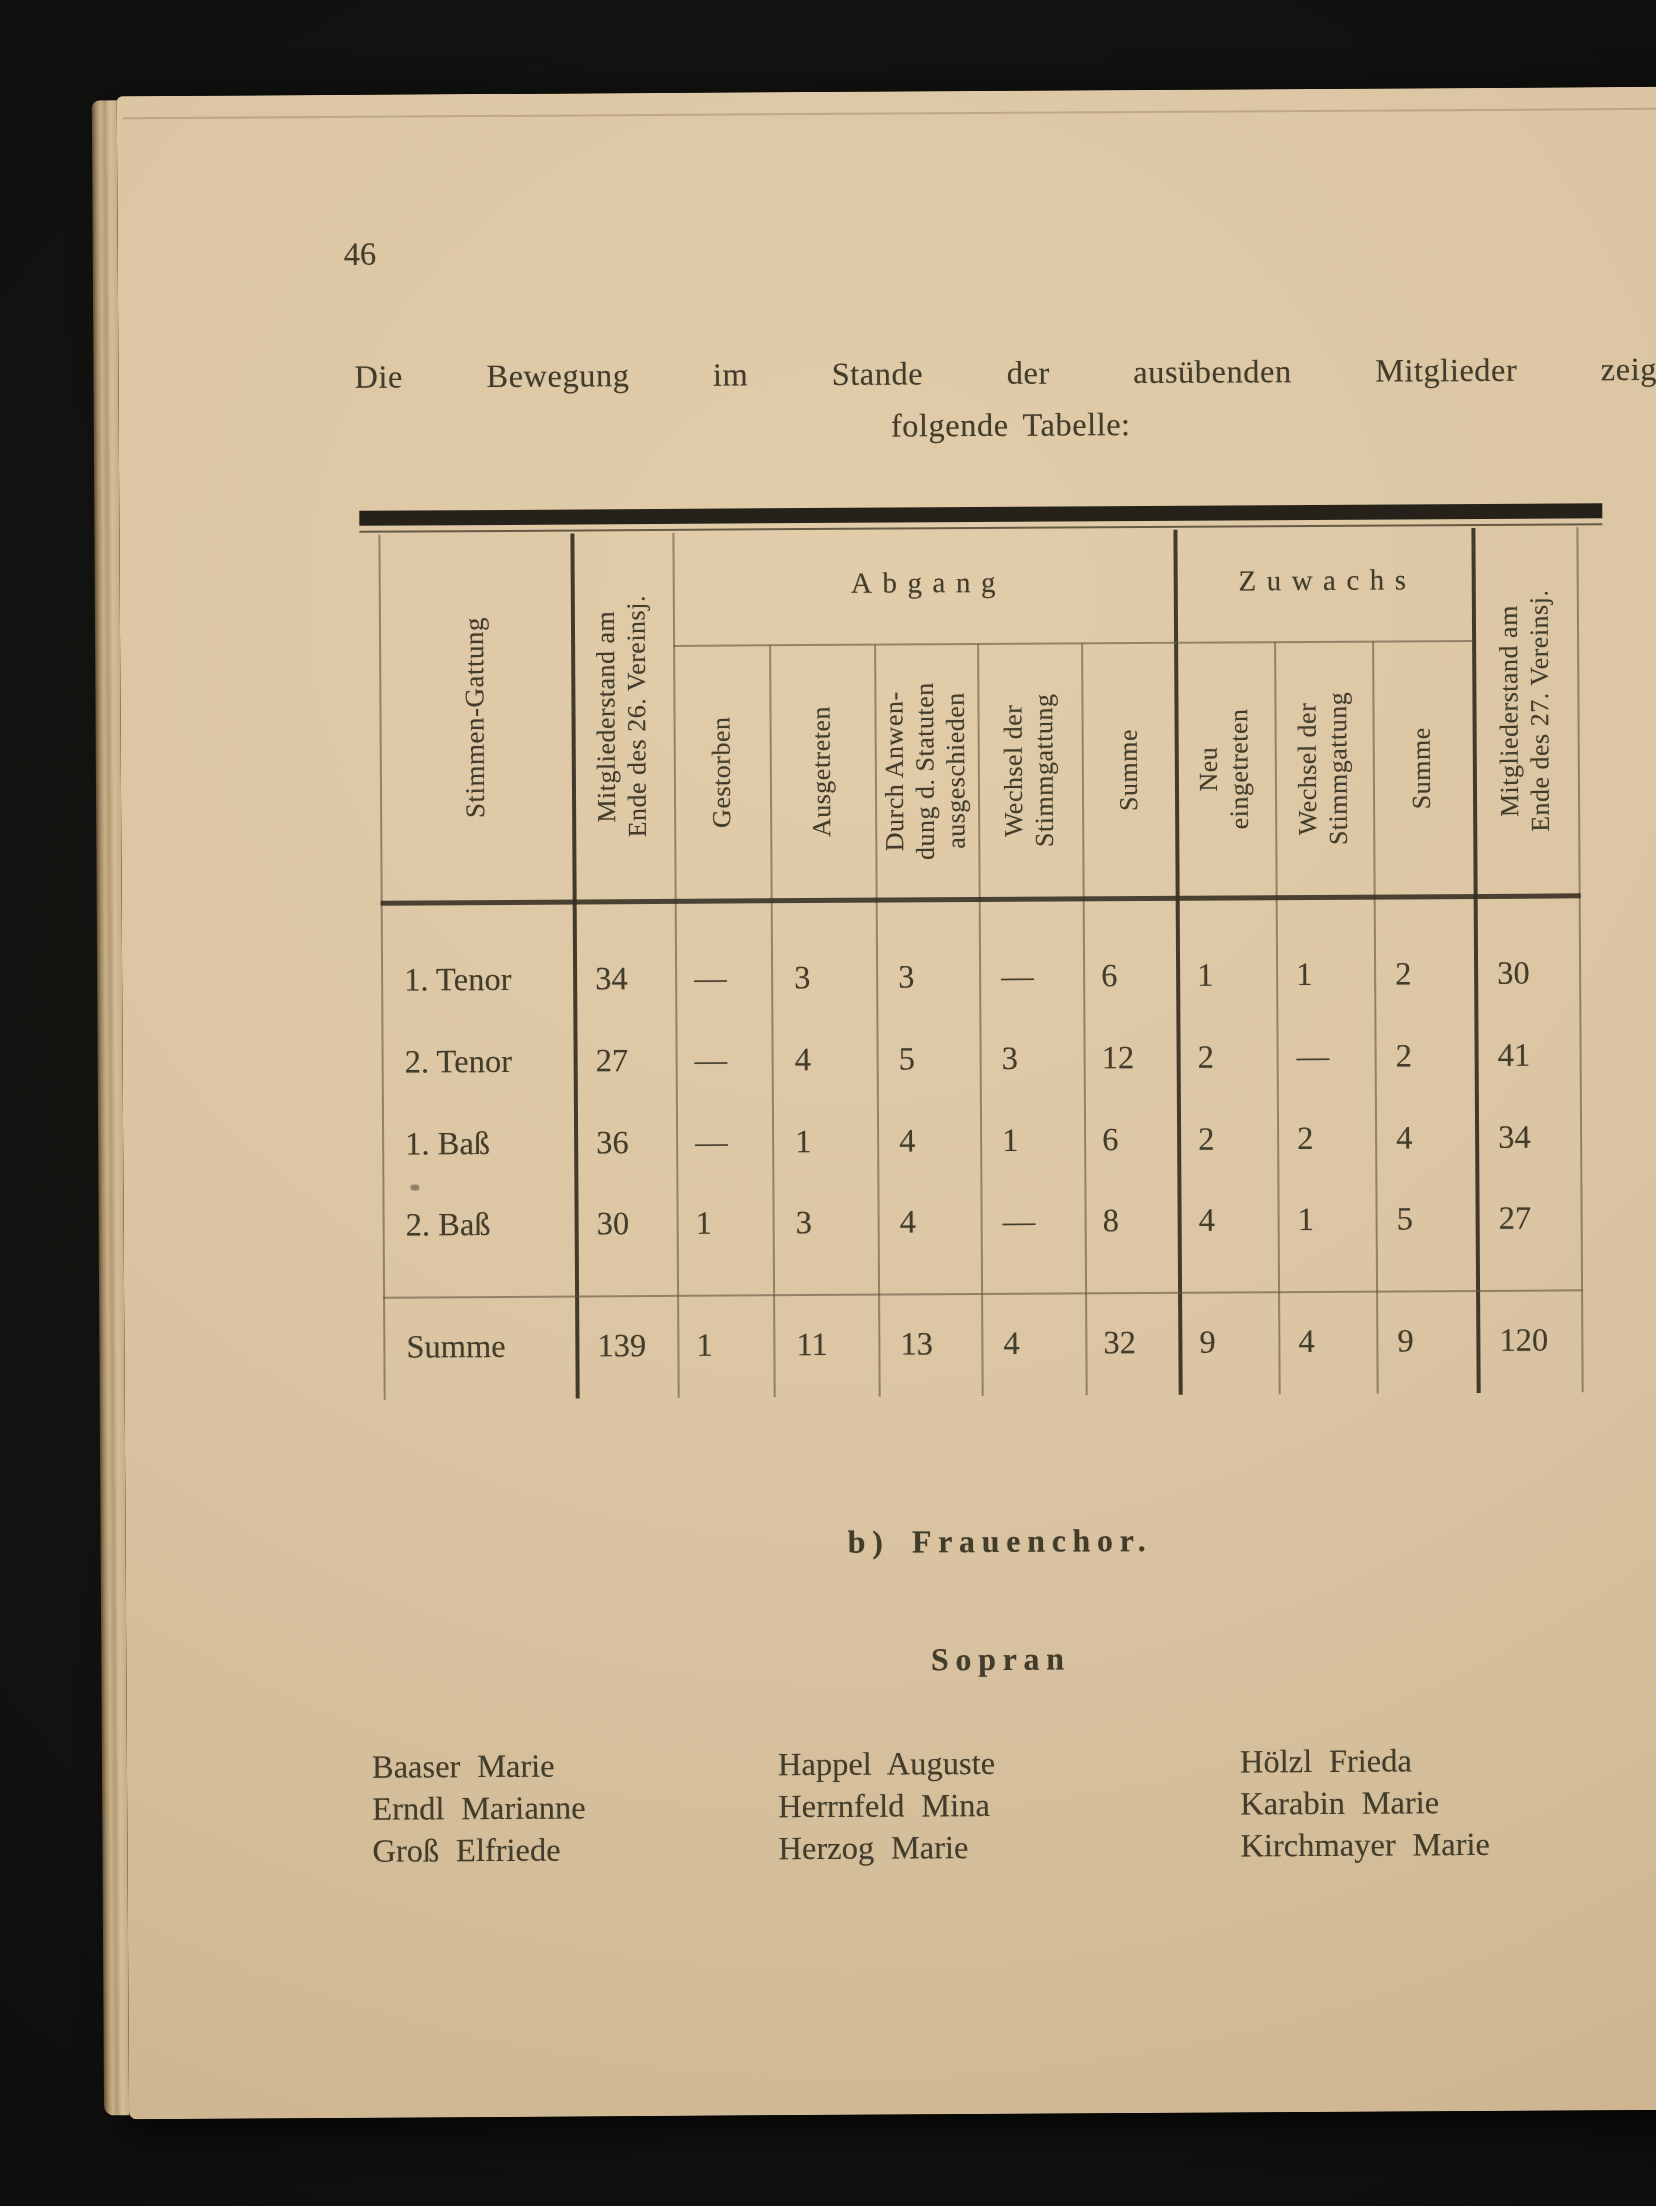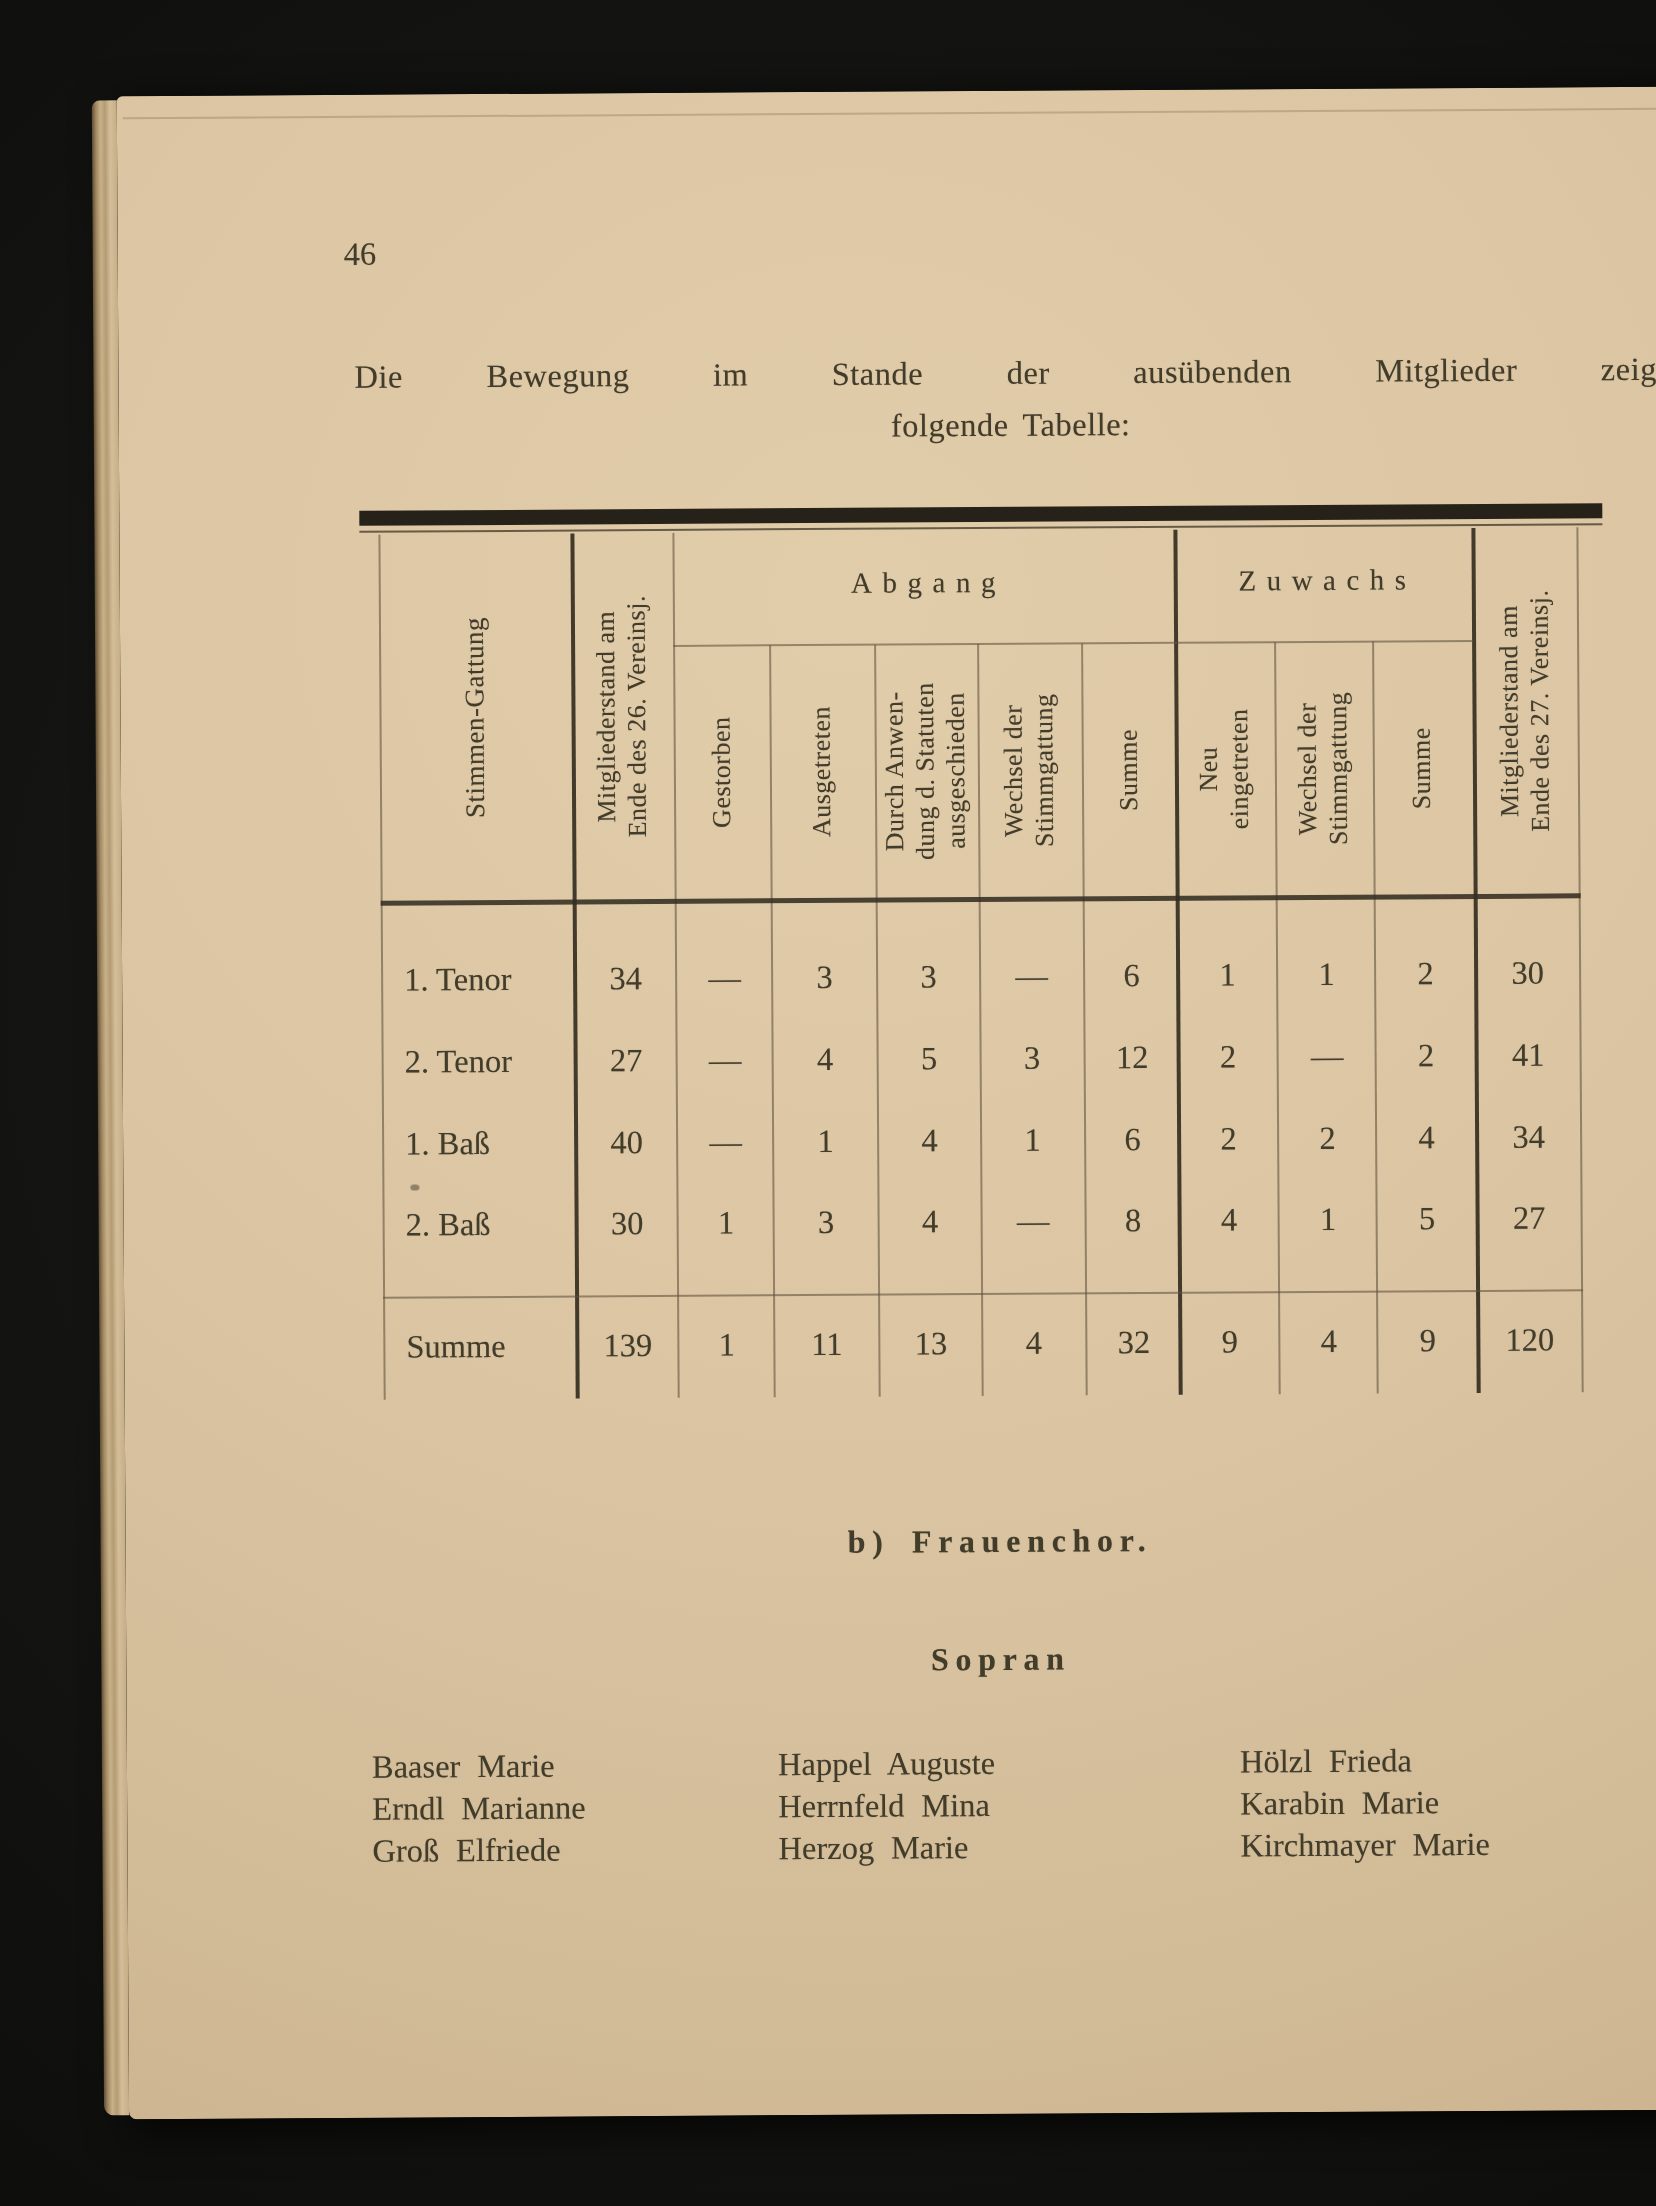--- a/index.html
+++ b/index.html
@@ -40,21 +40,21 @@
   .vl{position:absolute;width:1.9px;background:rgba(96,84,62,0.60);}
   .vl.thick{width:3.8px;background:rgba(52,46,33,0.92);}
   .hl{position:absolute;height:1.9px;background:rgba(96,84,62,0.60);}
   .hl.thick{height:4.8px;background:rgba(52,46,33,0.88);}
   .hcell{position:absolute;display:flex;align-items:center;justify-content:center;}
   .vert{writing-mode:vertical-rl;transform:rotate(180deg);white-space:pre-line;
         text-align:center;line-height:1.18;font-size:26px;letter-spacing:0.5px;}
   .ghead{font-size:29px;letter-spacing:10.5px;padding-left:10.5px;}
   .trow{position:absolute;left:0;width:1200px;height:42px;}
   .rlabel{position:absolute;left:23px;top:0;width:168px;text-align:left;}
-  .ncell{position:absolute;top:0;width:61px;text-align:center;}
+  .ncell{position:absolute;top:0;width:61px;}
   .c0{left:214px;} .c1{left:313px;} .c2{left:413px;} .c3{left:517px;} .c4{left:620px;}
   .c5{left:720px;} .c6{left:816px;} .c7{left:915px;} .c8{left:1014px;} .c9{left:1116px;}
   .speck{position:absolute;left:287px;top:1090px;width:8.6px;height:5.7px;border-radius:50%;
          background:rgba(70,60,42,0.5);filter:blur(0.5px);}
   .h-frauenchor{position:absolute;left:239px;top:1432px;width:1271px;text-align:center;
                 font-size:32px;font-weight:bold;letter-spacing:6.7px;word-spacing:7.6px;}
   .h-sopran{position:absolute;left:239px;top:1550px;width:1271px;text-align:center;
             font-size:32px;font-weight:bold;letter-spacing:6.7px;}
   .names{position:absolute;top:1651px;font-size:32.5px;line-height:42px;}
   .names .n{display:block;white-space:nowrap;word-spacing:8.6px;}
@@ -164,21 +164,21 @@
         <span class="ncell c3">5</span>
         <span class="ncell c4">3</span>
         <span class="ncell c5">12</span>
         <span class="ncell c6">2</span>
         <span class="ncell c7">—</span>
         <span class="ncell c8">2</span>
         <span class="ncell c9">41</span>
       </div>
       <div class="trow ink" style="top:615px;">
         <span class="rlabel">1. Baß</span>
-        <span class="ncell c0">40</span>
+        <span class="ncell c0">36</span>
         <span class="ncell c1">—</span>
         <span class="ncell c2">1</span>
         <span class="ncell c3">4</span>
         <span class="ncell c4">1</span>
         <span class="ncell c5">6</span>
         <span class="ncell c6">2</span>
         <span class="ncell c7">2</span>
         <span class="ncell c8">4</span>
         <span class="ncell c9">34</span>
       </div>

